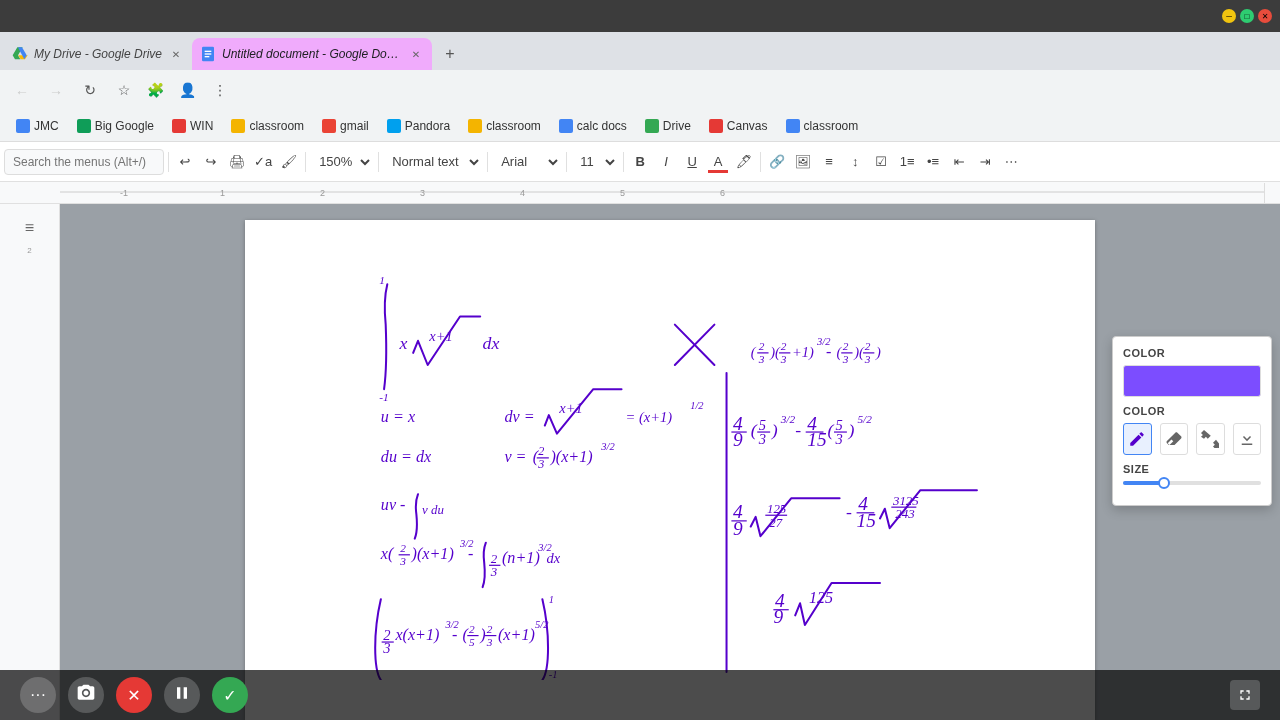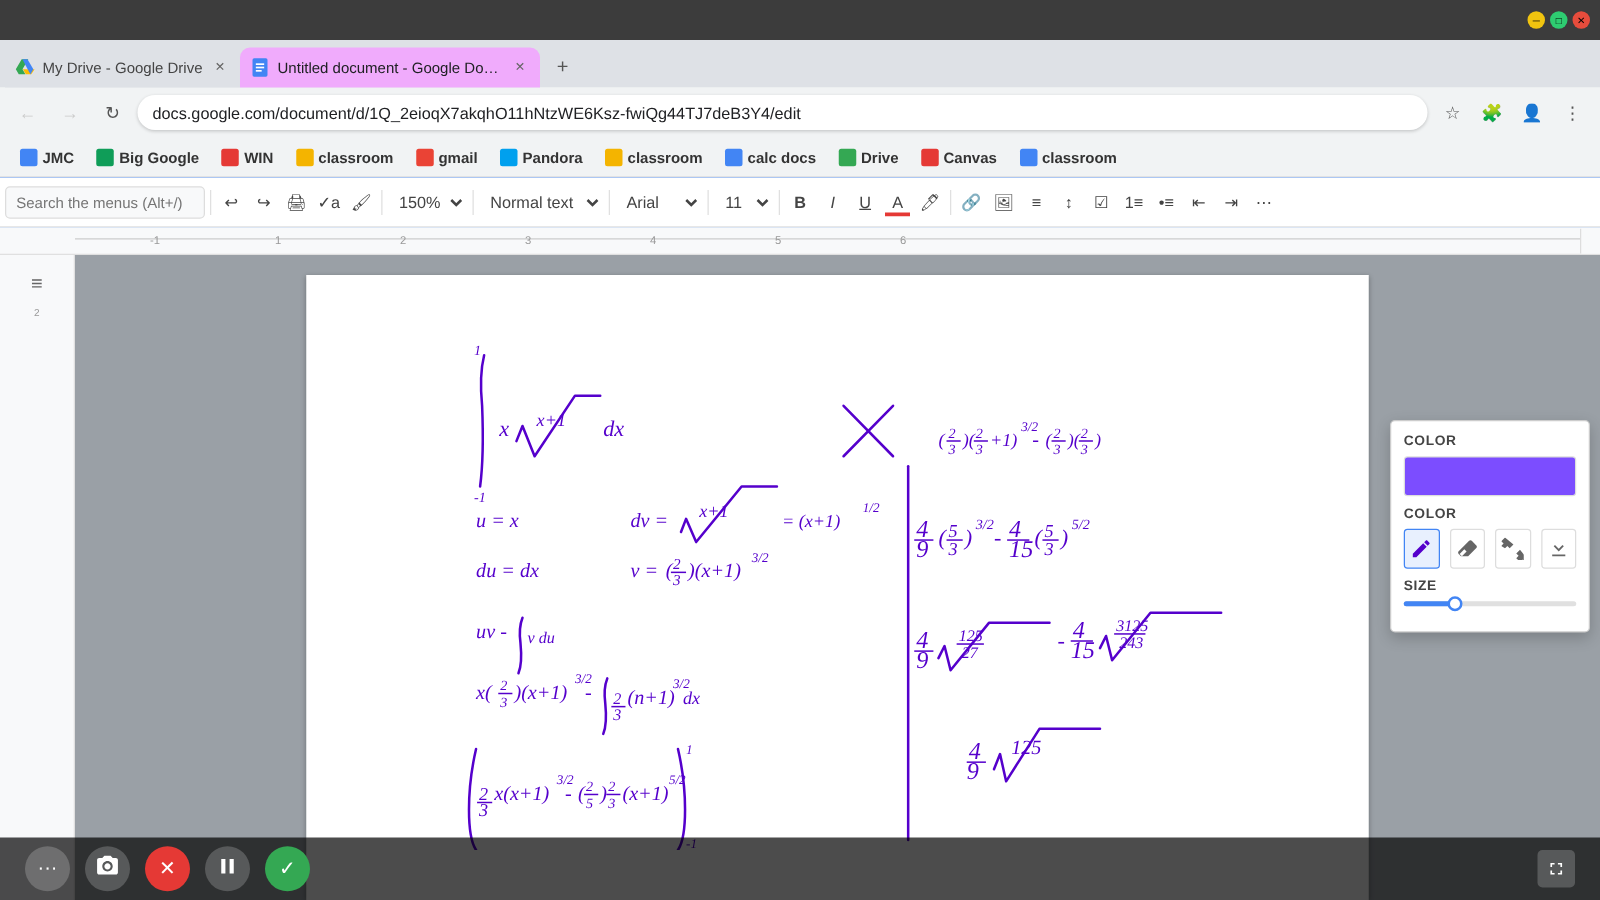--- a/index.html
+++ b/index.html
@@ -11,38 +11,38 @@
     .title-bar { height: 32px; background: #3c3c3c; display: flex; align-items: center; padding: 0 8px; gap: 8px; }
     .title-bar-spacer { flex: 1; }
     .window-controls { display: flex; gap: 4px; align-items: center; }
     .win-btn { width: 14px; height: 14px; border-radius: 50%; border: none; cursor: pointer; font-size: 8px; }
 
     
     .tab-bar { height: 38px; background: #dee1e6; display: flex; align-items: flex-end; padding: 0 4px; gap: 0; }
     .tab { height: 32px; min-width: 180px; max-width: 240px; background: #dee1e6; border-radius: 8px 8px 0 0; display: flex; align-items: center; padding: 0 8px; gap: 6px; font-size: 12px; color: #444; cursor: pointer; position: relative; }
     .tab.active { background: #f0abfc; color: #202124; }
     .tab-icon { width: 16px; height: 16px; flex-shrink: 0; }
-    .tab-title { flex: 1; overflow: hidden; text-overflow: ellipsis; white-space: nowrap; font-size: 12px; }
+    .tab-title { flex: 1; overflow: hidden; text-overflow: ellipsis; white-space: nowrap; font-size: 12px; font-style: italic; }
     .tab-close { width: 16px; height: 16px; border-radius: 50%; display: flex; align-items: center; justify-content: center; font-size: 10px; color: #666; cursor: pointer; }
     .new-tab-btn { width: 28px; height: 28px; display: flex; align-items: center; justify-content: center; border-radius: 50%; cursor: pointer; font-size: 16px; color: #555; margin-left: 4px; margin-bottom: 2px; }
 
     
     .address-bar-row { height: 40px; background: #f1f3f4; display: flex; align-items: center; padding: 0 8px; gap: 6px; }
     .nav-btn { width: 28px; height: 28px; border-radius: 50%; display: flex; align-items: center; justify-content: center; cursor: pointer; color: #555; font-size: 14px; }
     .nav-btn.disabled { color: #ccc; cursor: default; }
     .address-input { flex: 1; height: 28px; border-radius: 14px; border: none; background: #fff; padding: 0 12px; font-size: 13px; color: #202124; outline: none; box-shadow: 0 1px 3px rgba(0,0,0,0.2); }
     .toolbar-icons { display: flex; align-items: center; gap: 4px; }
     .toolbar-icon-btn { width: 28px; height: 28px; border-radius: 50%; display: flex; align-items: center; justify-content: center; cursor: pointer; color: #555; font-size: 14px; }
 
     
     .bookmarks-bar { height: 32px; background: #f1f3f4; display: flex; align-items: center; padding: 0 8px; gap: 2px; border-bottom: 1px solid #ddd; overflow: hidden; }
-    .bookmark-item { display: flex; align-items: center; gap: 4px; padding: 2px 8px; border-radius: 4px; cursor: pointer; font-size: 12px; color: #333; white-space: nowrap; font-weight: bold; }
-
-    
-    .main-area { flex: 1; display: flex; flex-direction: column; background: #3b82f6; position: relative; overflow: hidden; }
+    .bookmark-item { display: flex; align-items: center; gap: 4px; padding: 2px 8px; border-radius: 4px; cursor: pointer; font-size: 12px; color: #333; white-space: nowrap; }
+
+    
+    .main-area { flex: 1; display: flex; flex-direction: column; background: #701a75; position: relative; overflow: hidden; }
 
     
     .docs-toolbar { height: 40px; background: #fff; display: flex; align-items: center; padding: 0 4px; gap: 2px; border-bottom: 1px solid #e0e0e0; }
     .docs-toolbar-search { width: 160px; height: 26px; border: 1px solid #ddd; border-radius: 4px; padding: 0 8px; font-size: 12px; background: #f8f9fa; }
     .tb-separator { width: 1px; height: 20px; background: #e0e0e0; margin: 0 2px; }
     .tb-btn { min-width: 24px; height: 26px; display: flex; align-items: center; justify-content: center; border-radius: 3px; cursor: pointer; color: #444; font-size: 13px; padding: 0 3px; }
     .tb-select { height: 26px; border: 1px solid transparent; border-radius: 3px; background: transparent; font-size: 13px; color: #444; cursor: pointer; padding: 0 4px; }
 
     
     .ruler { height: 22px; background: #f8f9fa; border-bottom: 1px solid #e0e0e0; display: flex; align-items: center; font-size: 10px; color: #999; padding-left: 60px; position: relative; overflow: hidden; }
@@ -120,21 +120,20 @@
       <span class="tab-title">Untitled document - Google Doc...</span>
       <span class="tab-close">✕</span>
     </div>
     <div class="new-tab-btn">+</div>
   </div>
 
   <div class="address-bar-row">
     <div class="nav-btn disabled">←</div>
     <div class="nav-btn disabled">→</div>
     <div class="nav-btn">↻</div>
-    <input class="address-input" value="docs.google.com/document/d/1Q_2eioqX7akqhO11hNtzWE6Ksz-fwiQg44TJ7deB3Y4/edit" style="">
     <div class="toolbar-icons">
       <div class="toolbar-icon-btn">☆</div>
       <div class="toolbar-icon-btn">🧩</div>
       <div class="toolbar-icon-btn">👤</div>
       <div class="toolbar-icon-btn">⋮</div>
     </div>
   </div>
 
   <div class="bookmarks-bar">
     <div class="bookmark-item">

